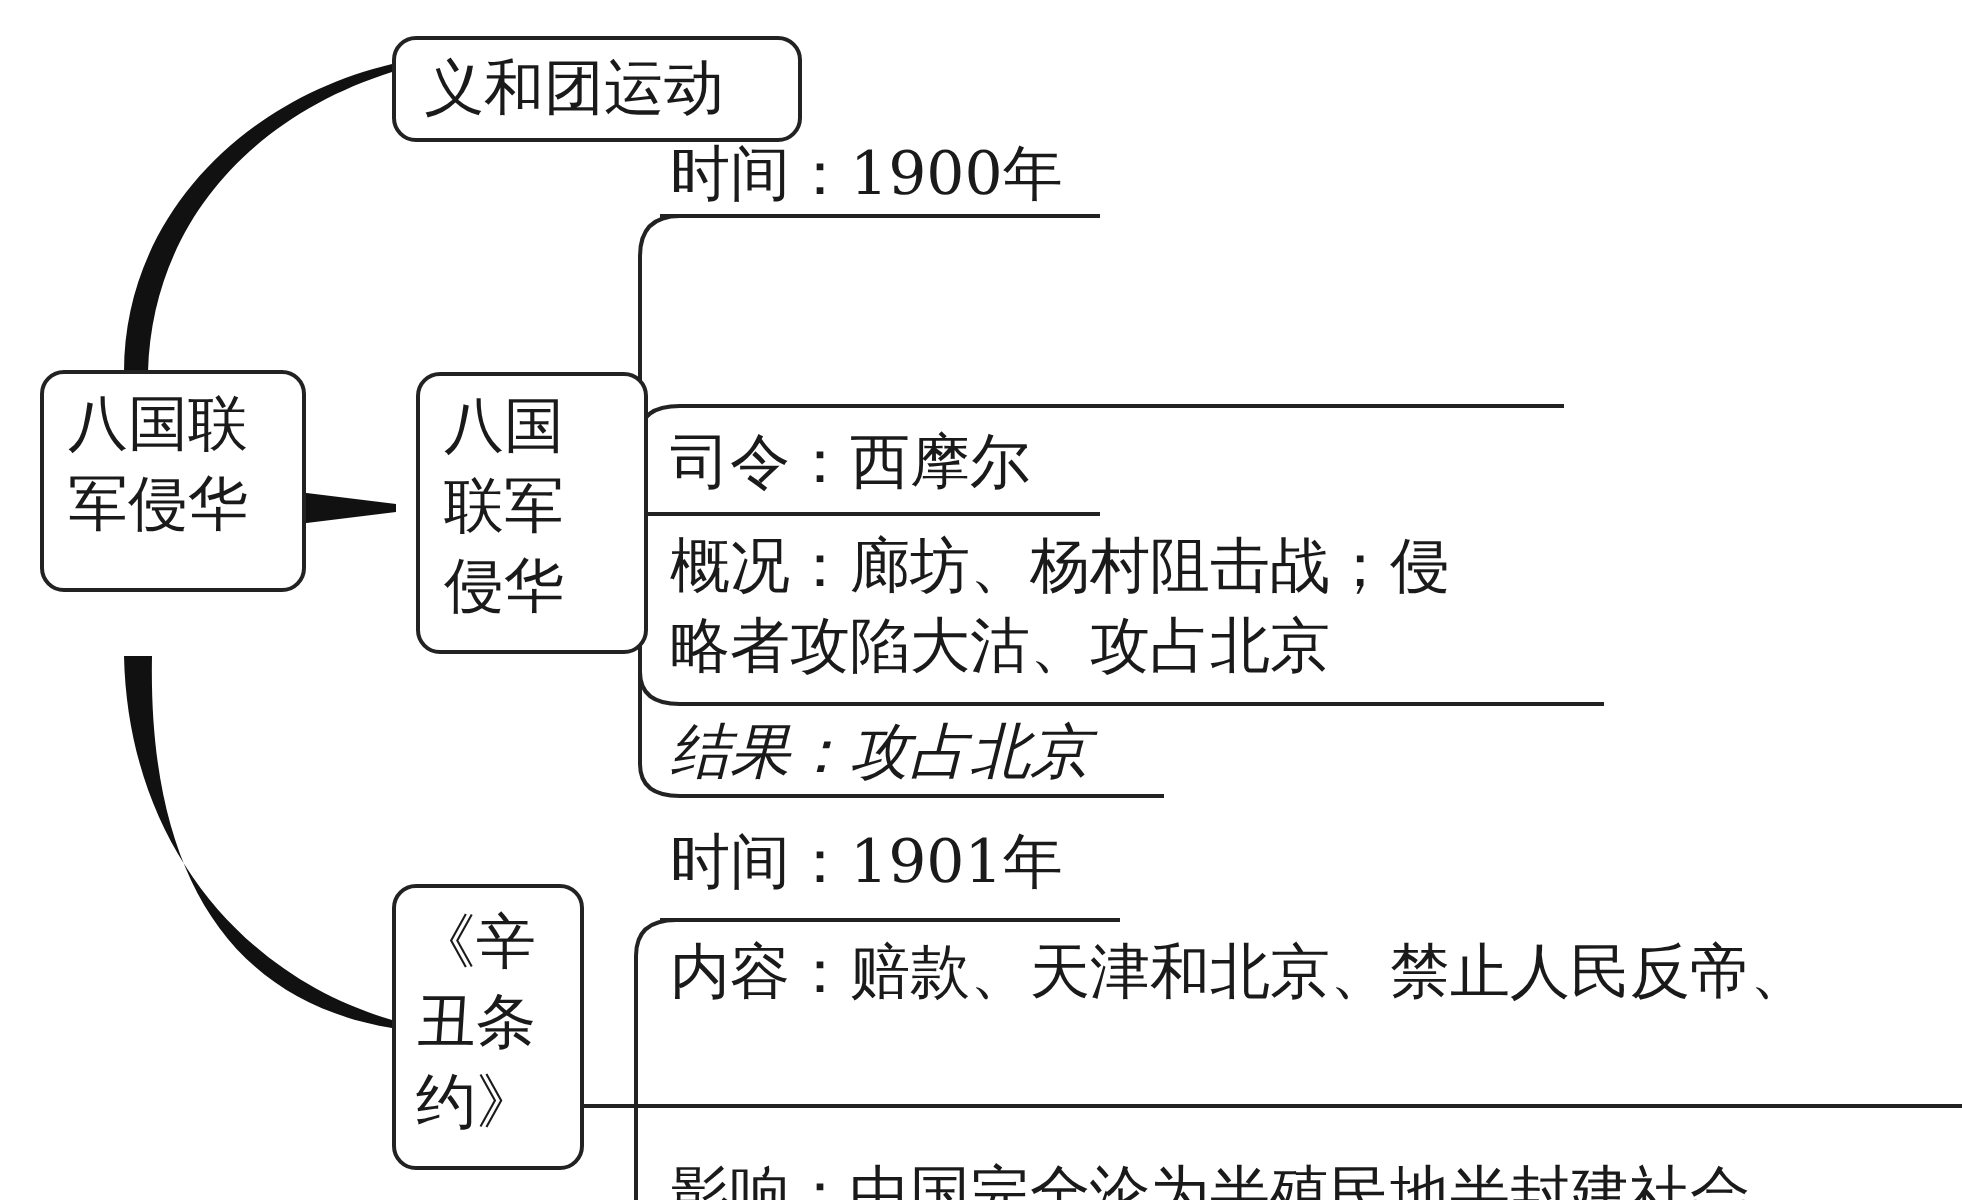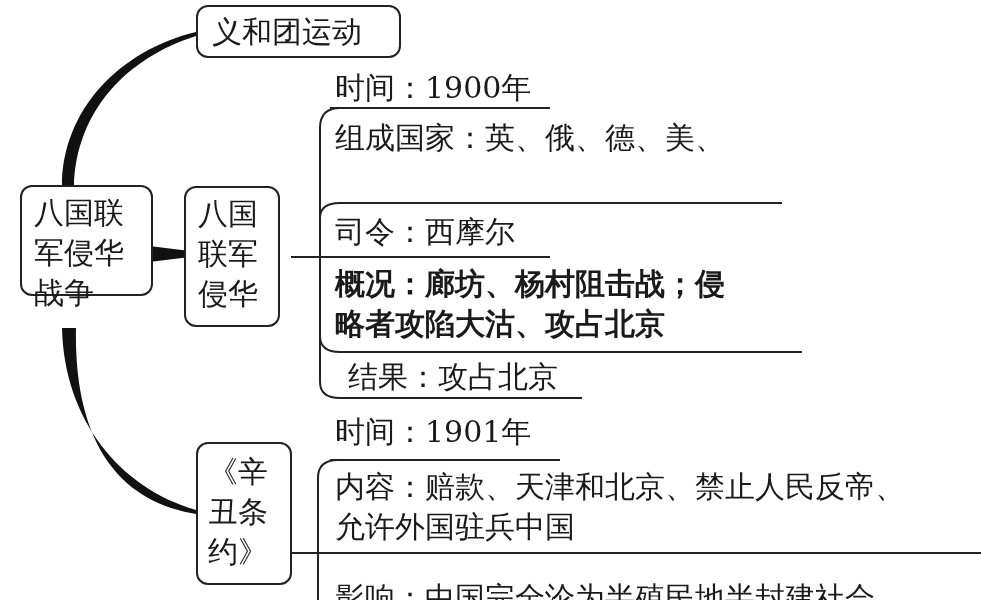--- a/index.html
+++ b/index.html
@@ -30,58 +30,55 @@
 
   <line x1="291" y1="553" x2="318" y2="553" stroke="#222" stroke-width="2"></line>
   <path d="M338 460 Q318 460 318 478 L318 600" fill="none" stroke="#222" stroke-width="2"></path>
   <line x1="330" y1="460" x2="560" y2="460" stroke="#222" stroke-width="2"></line>
   <line x1="318" y1="553" x2="981" y2="553" stroke="#222" stroke-width="2"></line>
 </svg>
 
 <div class="box" style="left:20px;top:185px;width:133px;height:111px;padding:6px 0 0 12px;">
   <div>八国联</div>
   <div>军侵华</div>
-  <div>战争</div>
 </div>
 
-<div class="box" style="left:196px;top:5px;width:205px;height:53px;padding:5px 0 0 14px;">
+<div class="box" style="left:196px;top:18px;width:205px;height:53px;padding:5px 0 0 14px;">
   <span>义和团运动</span>
 </div>
 
-<div class="box" style="left:184px;top:186px;width:96px;height:141px;padding:6px 0 0 12px;">
+<div class="box" style="left:208px;top:186px;width:116px;height:141px;padding:6px 0 0 12px;">
   <div>八国</div>
   <div>联军</div>
   <div>侵华</div>
 </div>
 
 <div class="txt" style="left:335px;top:68px;">
   <span>时间：1900年</span>
 </div>
 <div class="txt" style="left:335px;top:118px;">
-  <div>组成国家：英、俄、德、美、</div>
 </div>
 <div class="txt" style="left:335px;top:212px;">
   <span>司令：西摩尔</span>
 </div>
-<div class="txt" style="left:335px;top:264px;font-weight:bold;">
+<div class="txt" style="left:335px;top:264px;">
   <div>概况：廊坊、杨村阻击战；侵</div>
   <div>略者攻陷大沽、攻占北京</div>
 </div>
-<div class="txt" style="left:348px;top:357px;">
+<div class="txt" style="left:335px;top:357px;font-style:italic;">
   <span>结果：攻占北京</span>
 </div>
 
 <div class="box" style="left:196px;top:442px;width:96px;height:143px;padding:8px 0 0 10px;">
   <div>《辛</div>
   <div>丑条</div>
   <div>约》</div>
 </div>
 
 <div class="txt" style="left:335px;top:412px;">
   <span>时间：1901年</span>
 </div>
 <div class="txt" style="left:335px;top:467px;">
   <div>内容：赔款、天津和北京、禁止人民反帝、</div>
-  <div>允许外国驻兵中国</div>
 </div>
 <div class="txt" style="left:335px;top:560px;margin-top:18px;">
   <span>影响：中国完全沦为半殖民地半封建社会</span>
 </div>
 
 </body></html>

